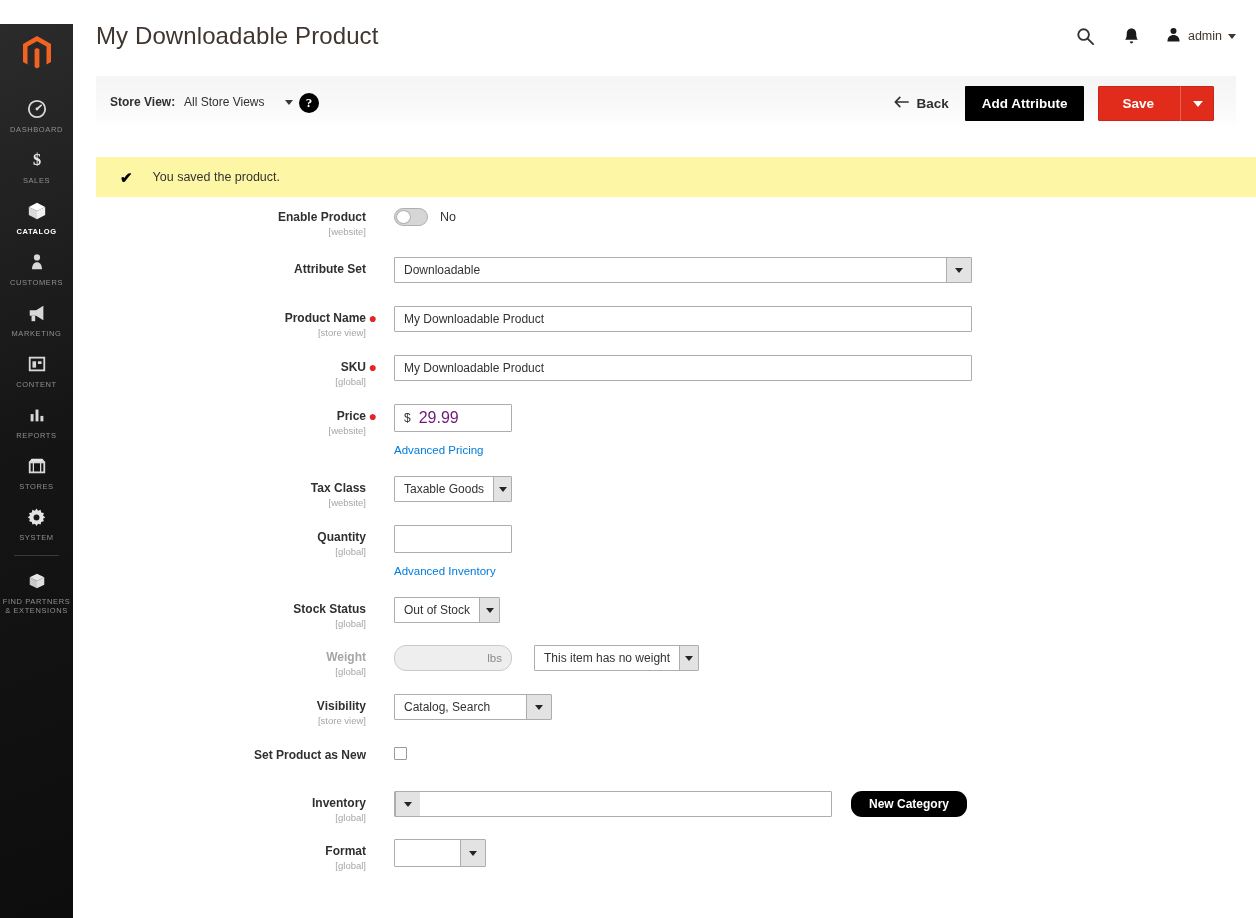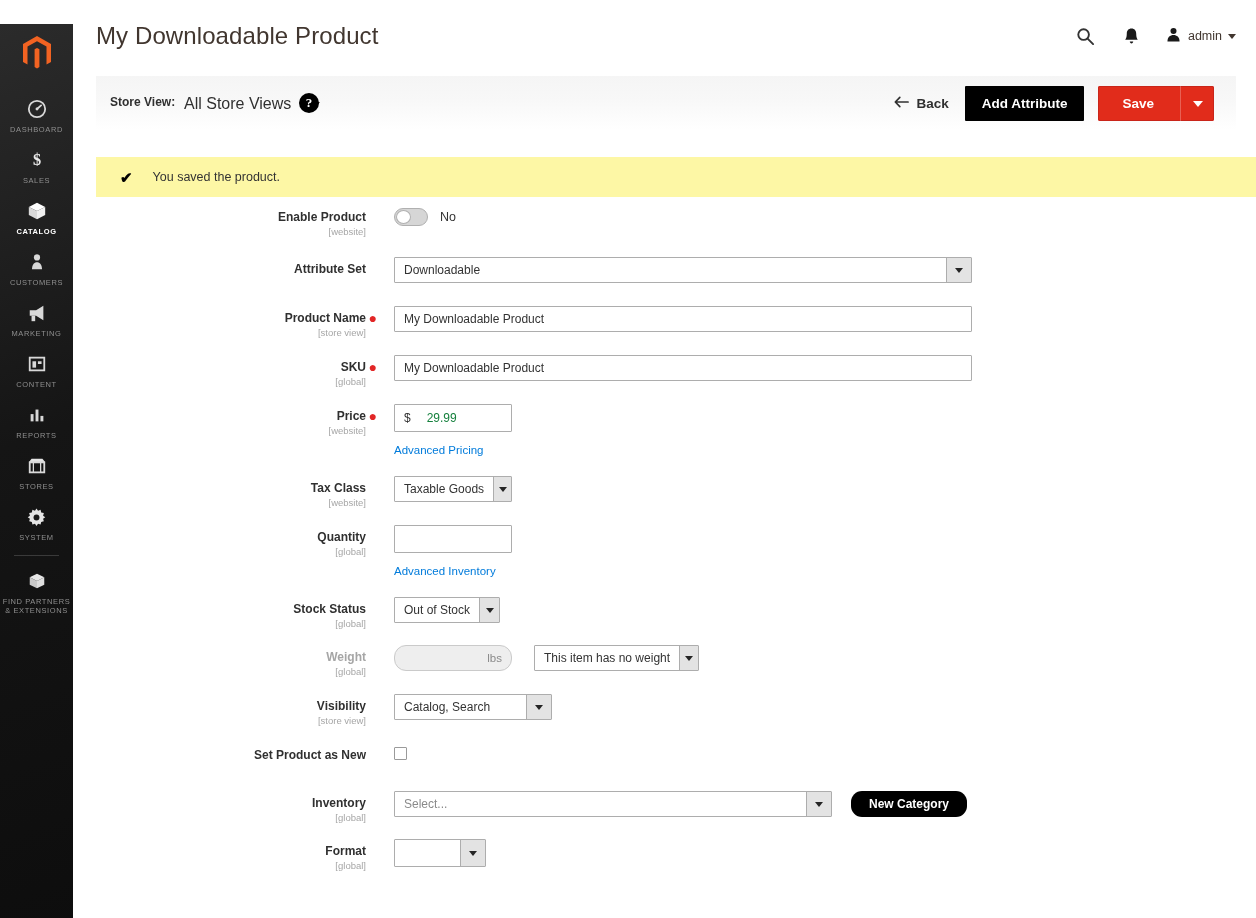--- a/index.html
+++ b/index.html
@@ -79,21 +79,21 @@
     position:absolute; left:96px; top:76px; width:1140px; height:55px;
     background: linear-gradient(to bottom,#f5f5f5 0%, #f8f8f8 45%, #ffffff 100%);
     border-bottom: 1px solid #ffffff;
   }
   .sv-label {
     position:absolute; left:14px; top:19px;
     font-size:12px; font-weight:bold; color:#303030;
   }
   .sv-value {
     position:absolute; left:88px; top:19px;
-    font-size:16px; color:#303030; cursor:pointer;
+    font-size:12px; color:#303030; cursor:pointer;
     display:flex; align-items:center; gap:21px;text-align:center;
   }
   .help-icon {
     position:absolute; left:203px; top:17px;
     width:20px;height:20px;border-radius:50%;background:#000;
     color:#fff;font-size:13px;font-weight:bold;
     display:flex;align-items:center;justify-content:center;cursor:pointer;
     font-family:"Liberation Serif", serif;
   }
   .tb-right { position:absolute; right:22px; top:10px; display:flex; align-items:center; gap:14px; }
@@ -190,21 +190,21 @@
     font-size:11.5px; color:#007bdb; cursor:pointer; display:inline-block;
     margin-top: 12px;
   }
 
   .price-wrap { display:flex; align-items:center; }
   .price-input {
     width:118px; height:28px; border:1px solid #adadad; background:#fff;
     display:flex; align-items:center; padding-left:9px; gap:8px; border-radius:1px;
   }
   .price-cur { font-size:12px; color:#333; }
-  .price-val { font-size:12px; color:#15803d;margin-left:8px; }
+  .price-val { font-size:16px; color:#701a75; }
 
   .weight-input {
     width:118px; height:26px; border:1px solid #cacaca; background:#eeeeee;
     display:flex; align-items:center; justify-content:flex-end; padding-right:9px;
     border-radius:12px;
   }
   .weight-unit { font-size:11.5px; color:#8a8a8a; }
 
   .checkbox {
     width:13px;height:13px;border:1px solid #9a9a9a;background:#fff;border-radius:1px;
@@ -556,21 +556,20 @@
       </div>
     </div>
 
     <div class="row" style="height:48px">
       <div class="lbl-col">
         <span class="lbl">Inventory</span>
         <span class="scope">[global]</span>
       </div>
       <div class="fld-col" style="display:flex;gap:19px;align-items:flex-start">
         <div class="select-box" style="width:438px">
-          <span class="sel-text sel-placeholder">Select...</span>
           <span class="sel-arrow">
               <span class="arrow-dark"></span>
             </span>
         </div>
         <button class="btn-newcat">New Category</button>
       </div>
     </div>
 
     <div class="row" style="height:48px">
       <div class="lbl-col">

